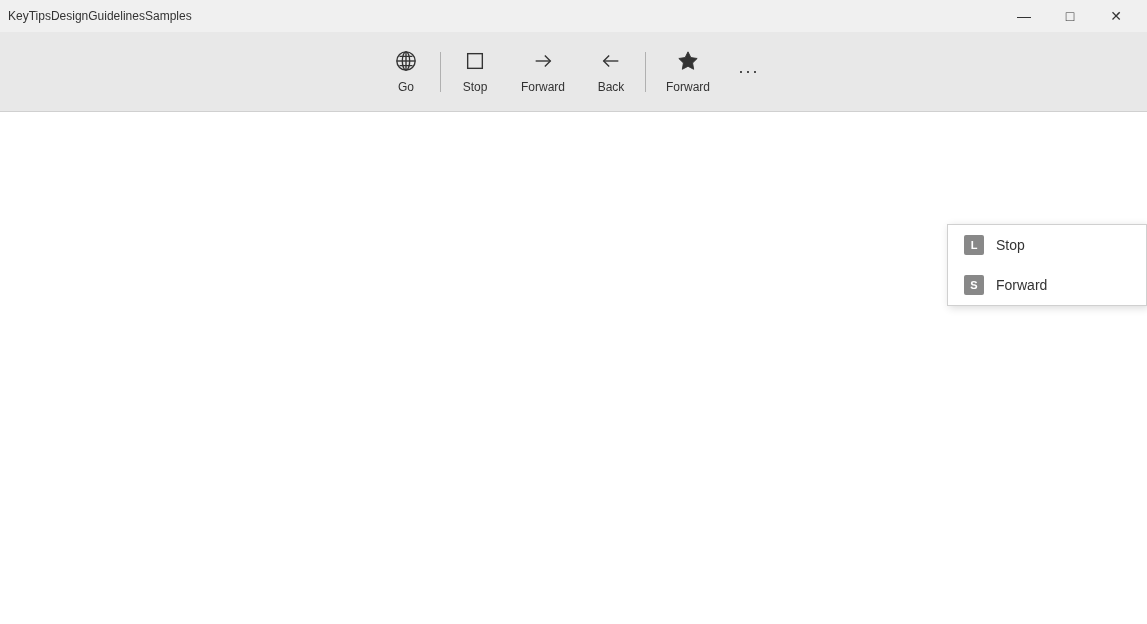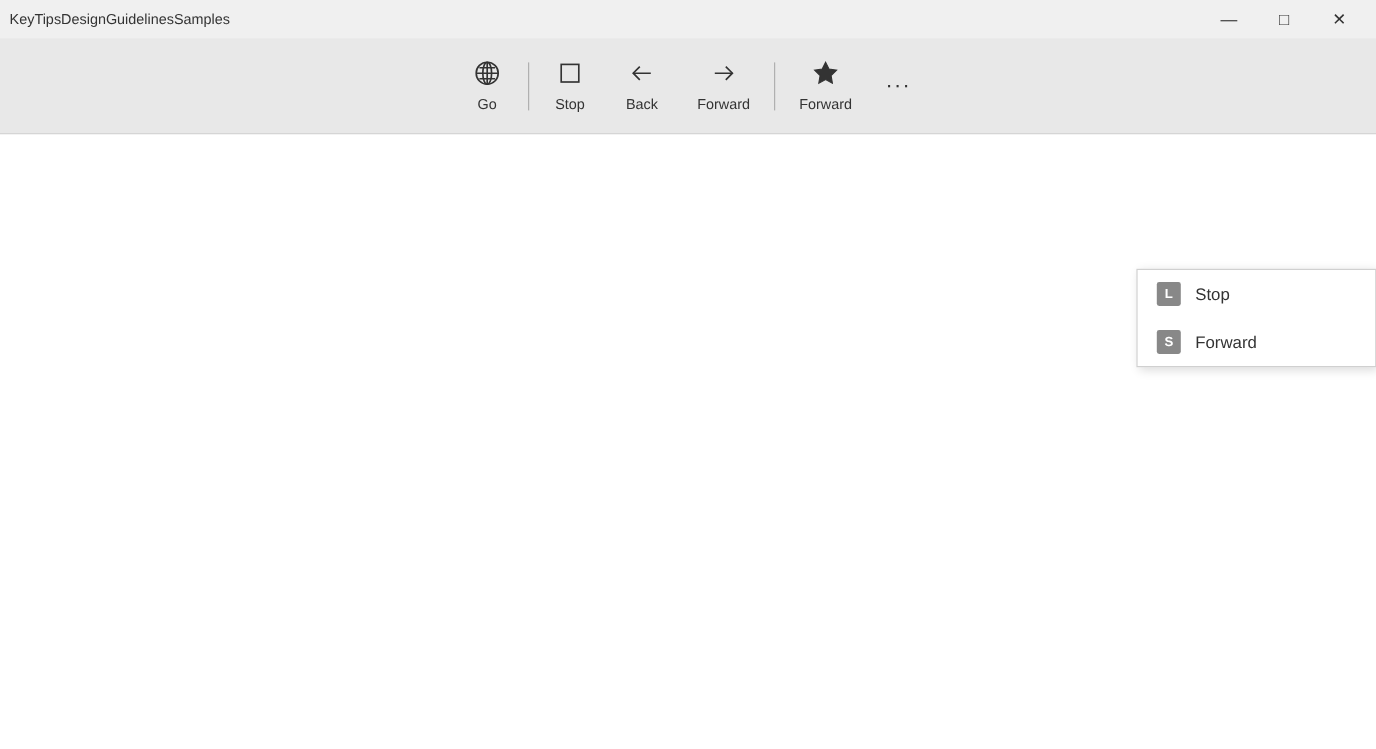--- a/index.html
+++ b/index.html
@@ -201,37 +201,37 @@
     <span class="toolbar-icon icon-stop">
       <svg viewBox="0 0 24 24" fill="none" stroke="#333" stroke-width="1.5">
         <rect x="4" y="4" width="16" height="16" rx="0"></rect>
       </svg>
     </span>
     <span class="toolbar-label">Stop</span>
   </button>
 
 
   <button class="toolbar-btn">
+    <span class="toolbar-icon icon-forward">
+      <svg viewBox="0 0 24 24" fill="none" stroke="#333" stroke-width="1.5">
+        <line x1="4" y1="12" x2="20" y2="12"></line>
+        <polyline points="14,6 20,12 14,18"></polyline>
+      </svg>
+    </span>
+    <span class="toolbar-label">Forward</span>
+  </button>
+
+  <button class="toolbar-btn">
     <span class="toolbar-icon icon-back">
       <svg viewBox="0 0 24 24" fill="none" stroke="#333" stroke-width="1.5">
         <line x1="20" y1="12" x2="4" y2="12"></line>
         <polyline points="10,6 4,12 10,18"></polyline>
       </svg>
     </span>
     <span class="toolbar-label">Back</span>
-  </button>
-
-  <button class="toolbar-btn">
-    <span class="toolbar-icon icon-forward">
-      <svg viewBox="0 0 24 24" fill="none" stroke="#333" stroke-width="1.5">
-        <line x1="4" y1="12" x2="20" y2="12"></line>
-        <polyline points="14,6 20,12 14,18"></polyline>
-      </svg>
-    </span>
-    <span class="toolbar-label">Forward</span>
   </button>
 
   <div class="toolbar-separator"></div>
 
   <button class="toolbar-btn">
     <span class="toolbar-icon icon-star">
       <svg viewBox="0 0 24 24" fill="#333" stroke="#333" stroke-width="1">
         <polygon points="12,2 15.09,8.26 22,9.27 17,14.14 18.18,21.02 12,17.77 5.82,21.02 7,14.14 2,9.27 8.91,8.26"></polygon>
       </svg>
     </span>

